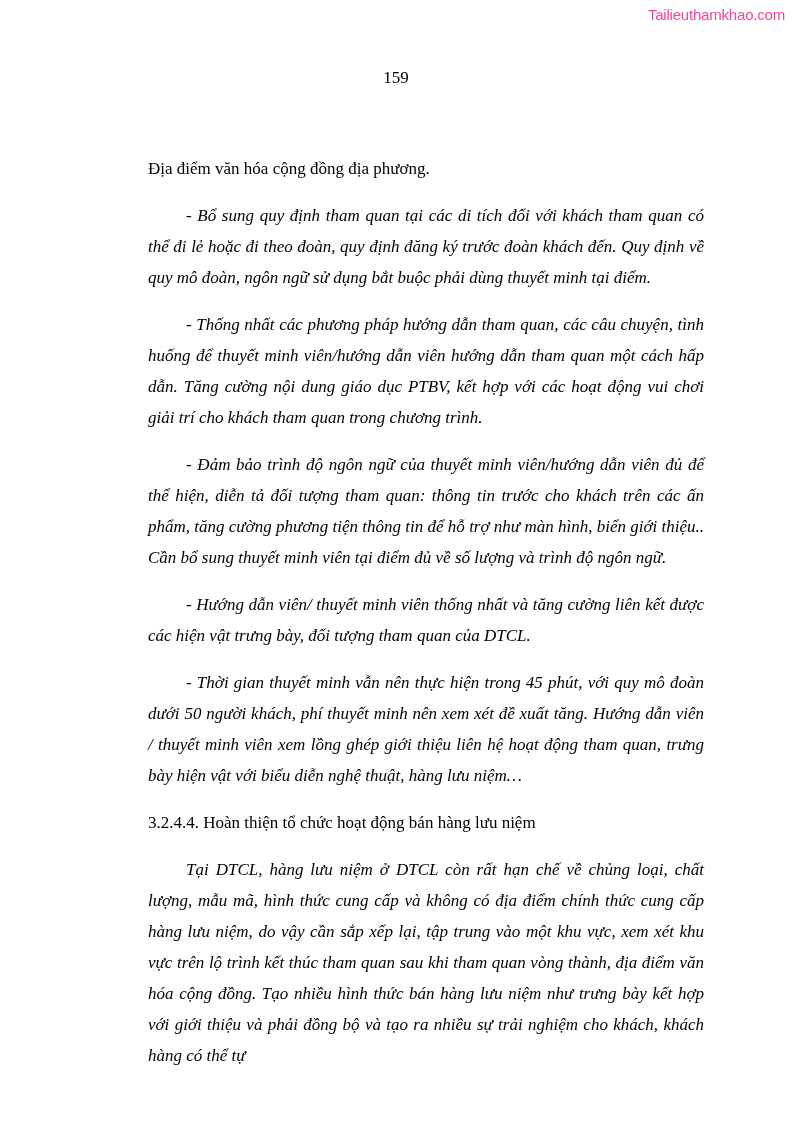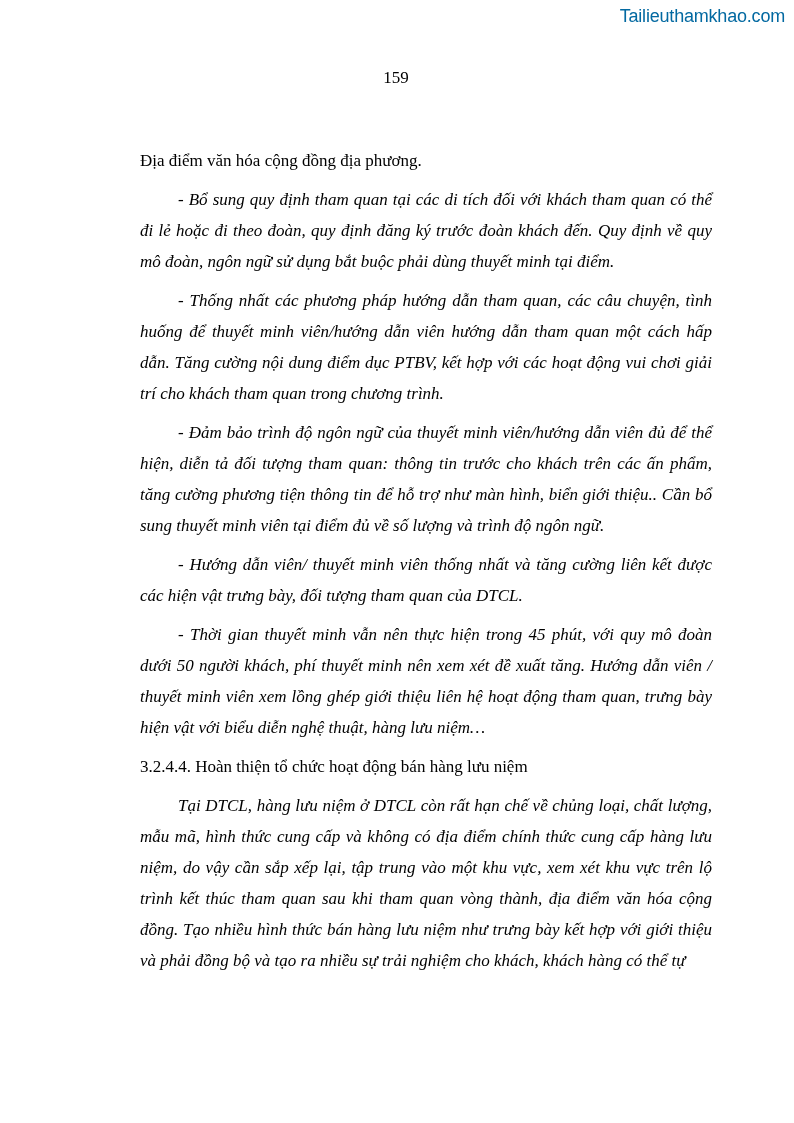--- a/index.html
+++ b/index.html
@@ -1,43 +1,43 @@
 <!DOCTYPE html>
 <html><head>
 <meta charset="utf-8">
 <style>
   html, body { margin: 0; padding: 0; background: #ffffff; }
   body { width: 794px; height: 1123px; position: relative; overflow: hidden; }
   .watermark {
     position: absolute; top: 6px; right: 9px;
     font-family: "Liberation Sans", sans-serif;
-    font-size: 18px; color: #0369a1; letter-spacing: -0.2px;
+    font-size: 15px; color: #ec4899; letter-spacing: -0.2px;
   }
   .page-number {
     position: absolute; top: 68px; left: 0; width: 792px; text-align: center;
     font-family: "Liberation Serif", serif; font-size: 17px; color: #000;
   }
   .content {
     position: absolute; top: 137px; left: 132px; width: 588px;
     font-family: "Liberation Serif", serif; font-size: 17px; line-height: 31px;
     color: #000;
   }
-  .content p { margin: 8px; text-align: justify; }
+  .content p { margin: 16px; text-align: justify; }
   .content p.indent { text-indent: 38px; font-style: italic; }
   .content p.heading { }
 </style>
 </head>
 <body>
 
 <div class="watermark">Tailieuthamkhao.com</div>
 
 <div class="page-number">159</div>
 
 <div class="content">
   <p>Địa điểm văn hóa cộng đồng địa phương.</p>
   <p class="indent">- Bổ sung quy định tham quan tại các di tích đối với khách tham quan có thể đi lẻ hoặc đi theo đoàn, quy định đăng ký trước đoàn khách đến. Quy định về quy mô đoàn, ngôn ngữ sử dụng bắt buộc phải dùng thuyết minh tại điểm.</p>
-  <p class="indent">- Thống nhất các phương pháp hướng dẫn tham quan, các câu chuyện, tình huống để thuyết minh viên/hướng dẫn viên hướng dẫn tham quan một cách hấp dẫn. Tăng cường nội dung điểm dục PTBV, kết hợp với các hoạt động vui chơi giải trí cho khách tham quan trong chương trình.</p>
+  <p class="indent">- Thống nhất các phương pháp hướng dẫn tham quan, các câu chuyện, tình huống để thuyết minh viên/hướng dẫn viên hướng dẫn tham quan một cách hấp dẫn. Tăng cường nội dung giáo dục PTBV, kết hợp với các hoạt động vui chơi giải trí cho khách tham quan trong chương trình.</p>
   <p class="indent">- Đảm bảo trình độ ngôn ngữ của thuyết minh viên/hướng dẫn viên đủ để thể hiện, diễn tả đối tượng tham quan: thông tin trước cho khách trên các ấn phẩm, tăng cường phương tiện thông tin để hỗ trợ như màn hình, biển giới thiệu.. Cần bổ sung thuyết minh viên tại điểm đủ về số lượng và trình độ ngôn ngữ.</p>
   <p class="indent">- Hướng dẫn viên/ thuyết minh viên thống nhất và tăng cường liên kết được các hiện vật trưng bày, đối tượng tham quan của DTCL.</p>
   <p class="indent">- Thời gian thuyết minh vẫn nên thực hiện trong 45 phút, với quy mô đoàn dưới 50 người khách, phí thuyết minh nên xem xét đề xuất tăng. Hướng dẫn viên / thuyết minh viên xem lồng ghép giới thiệu liên hệ hoạt động tham quan, trưng bày hiện vật với biểu diễn nghệ thuật, hàng lưu niệm…</p>
   <p class="heading">3.2.4.4. Hoàn thiện tổ chức hoạt động bán hàng lưu niệm</p>
   <p class="indent">Tại DTCL, hàng lưu niệm ở DTCL còn rất hạn chế về chủng loại, chất lượng, mẫu mã, hình thức cung cấp và không có địa điểm chính thức cung cấp hàng lưu niệm, do vậy cần sắp xếp lại, tập trung vào một khu vực, xem xét khu vực trên lộ trình kết thúc tham quan sau khi tham quan vòng thành, địa điểm văn hóa cộng đồng. Tạo nhiều hình thức bán hàng lưu niệm như trưng bày kết hợp với giới thiệu và phải đồng bộ và tạo ra nhiều sự  trải nghiệm cho khách, khách hàng có thể tự</p>
 </div>
 
 </body></html>

